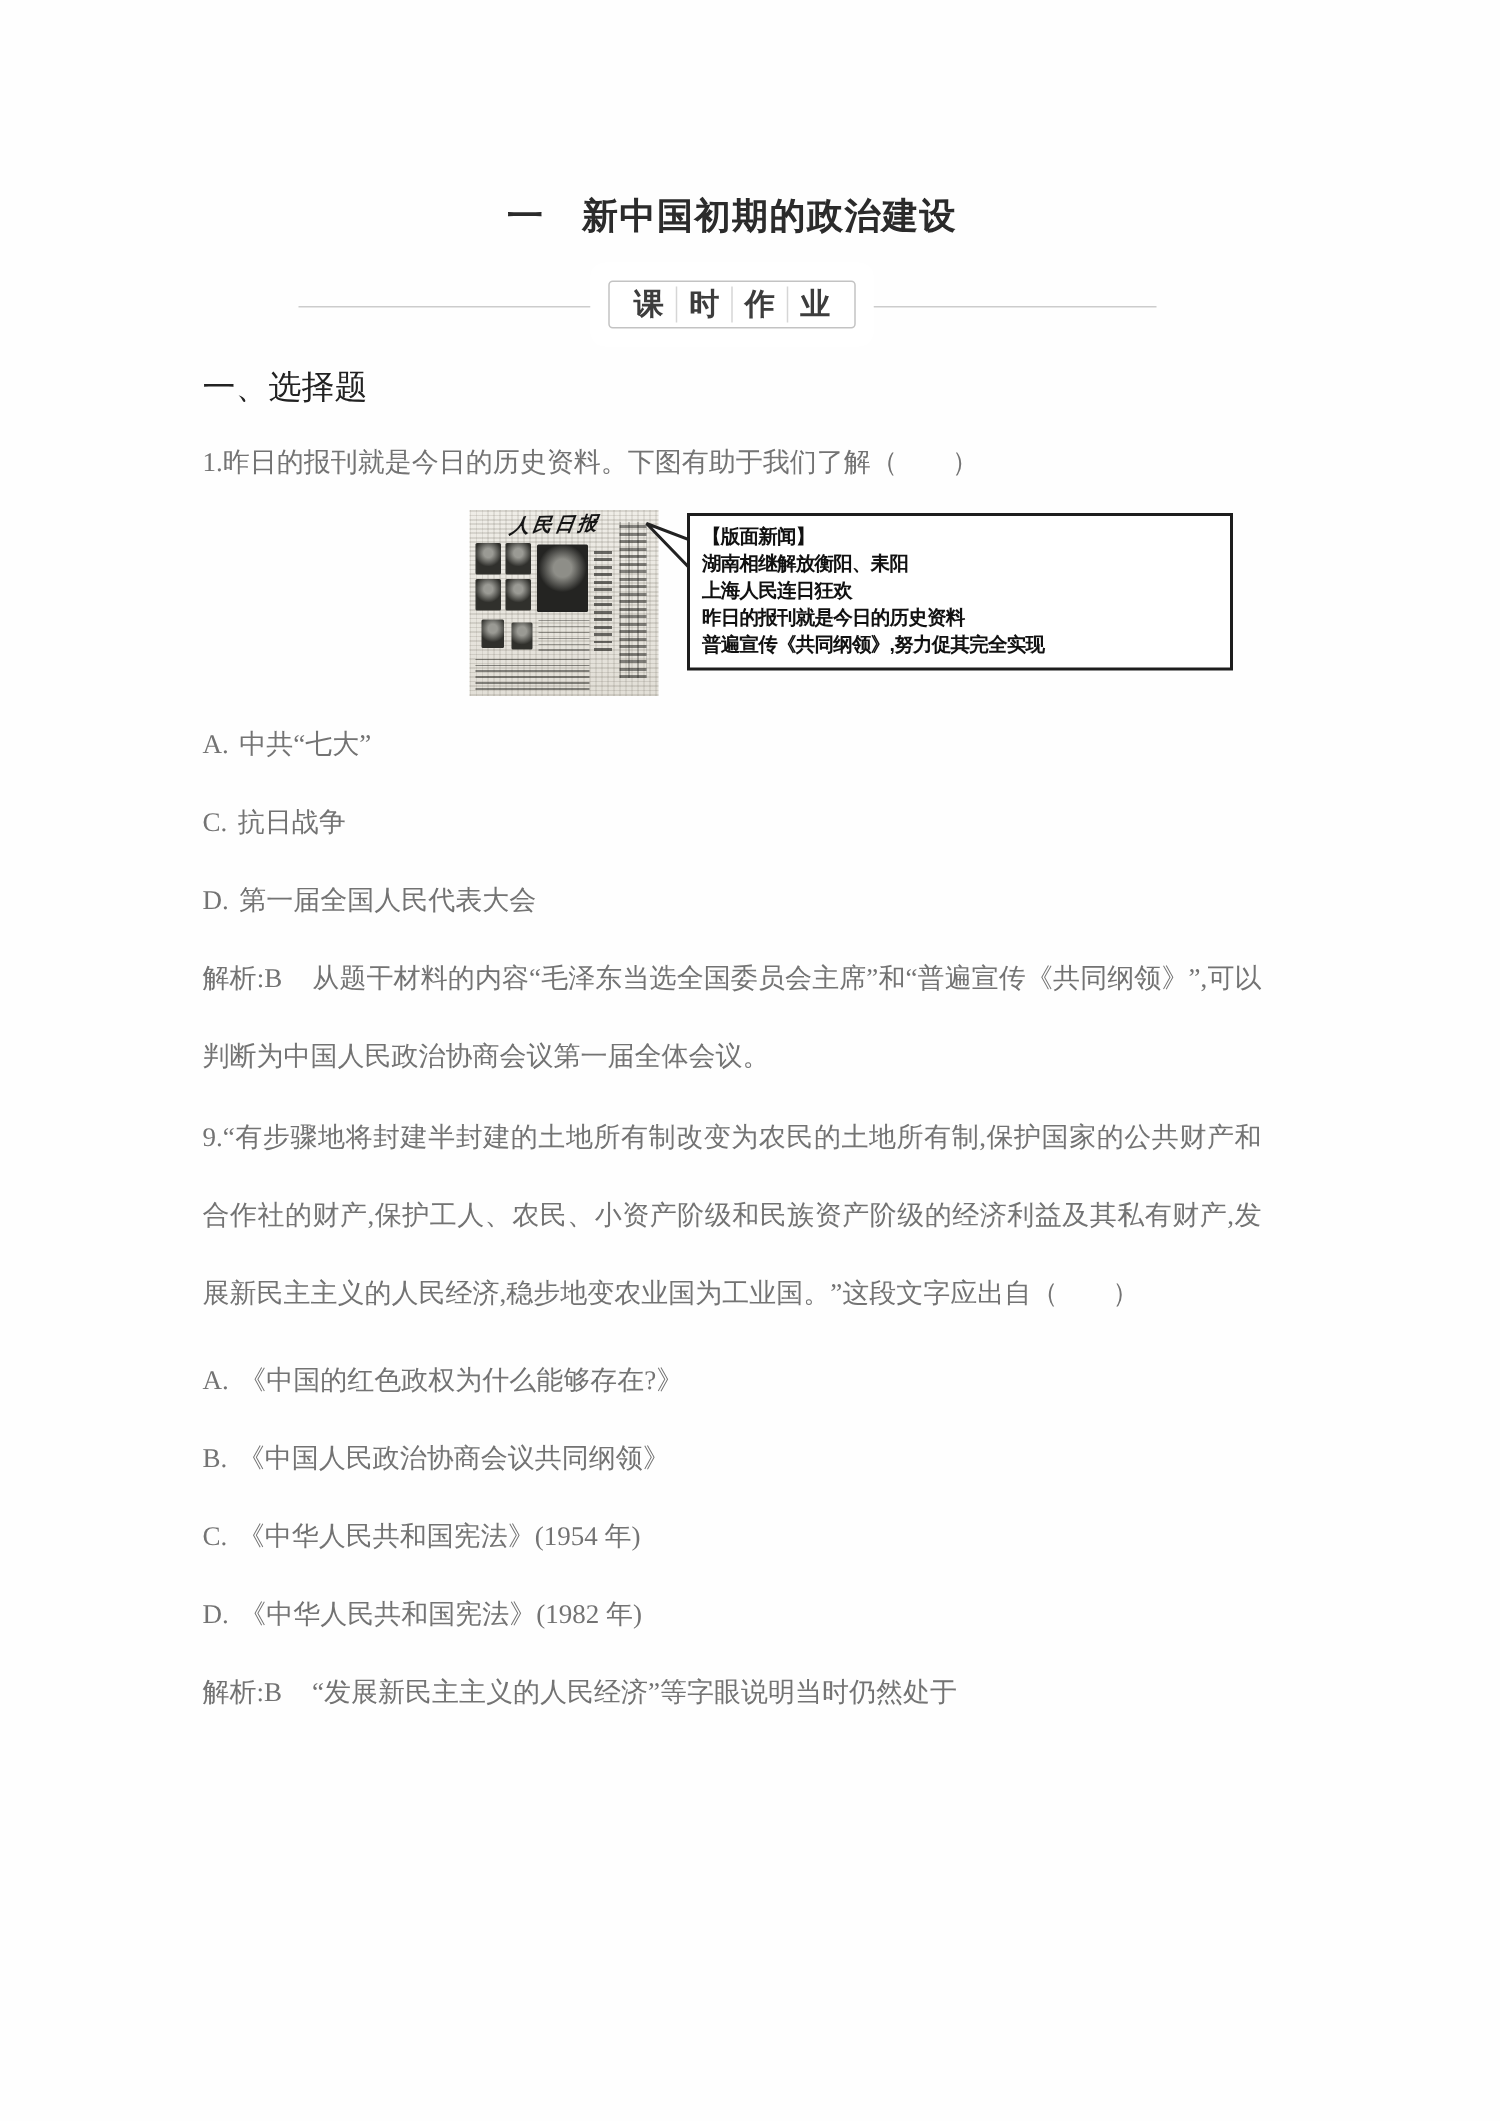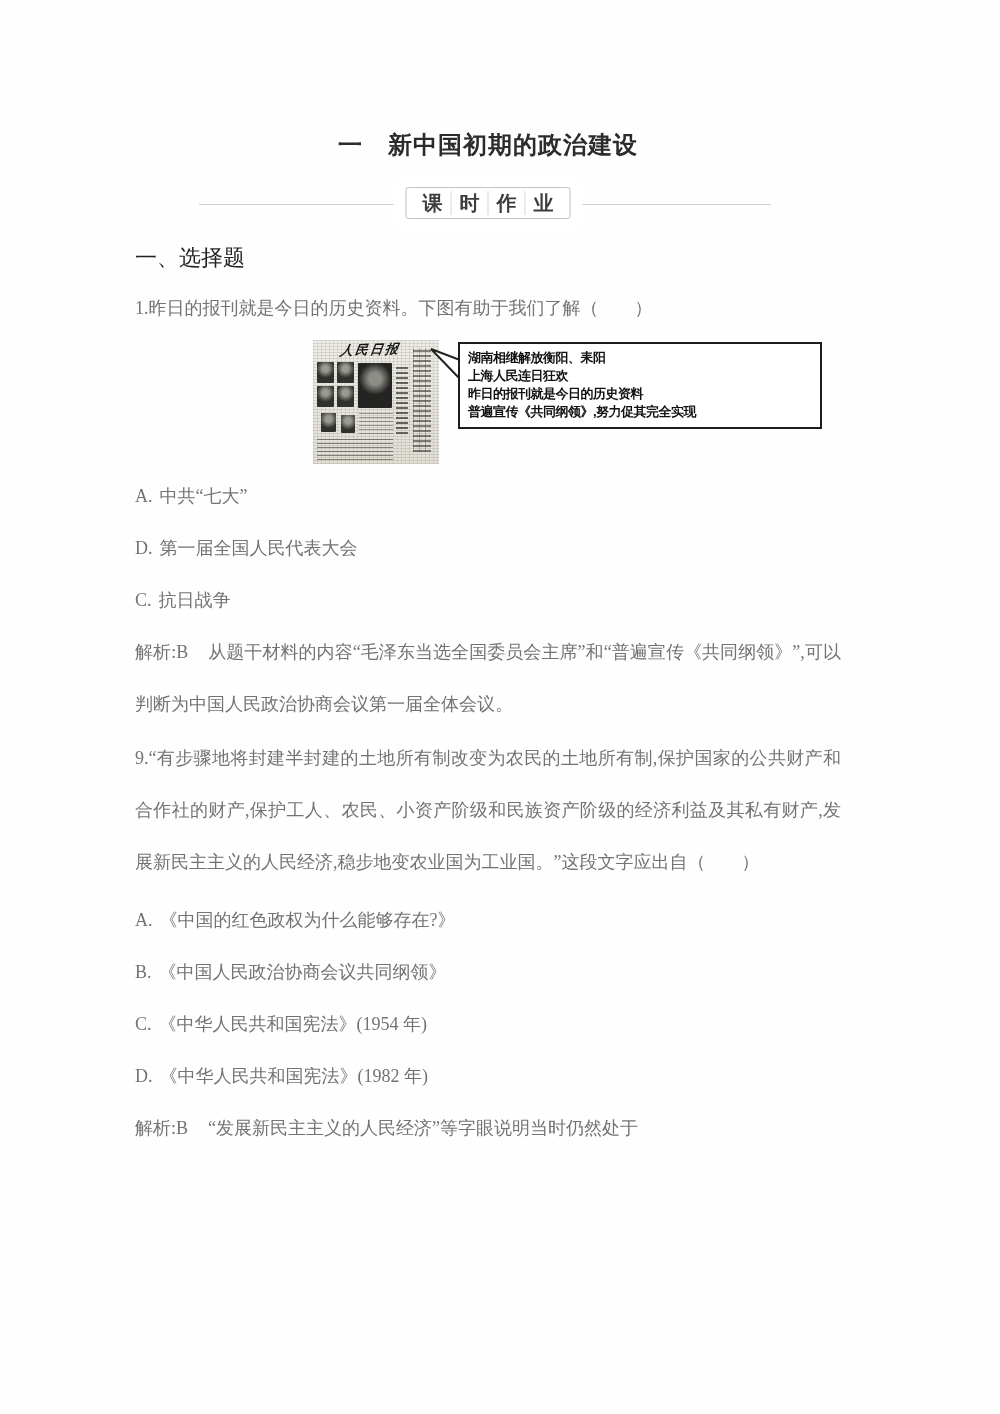--- a/index.html
+++ b/index.html
@@ -177,31 +177,32 @@
         <span class="portrait pt-6"></span>
         <span class="np-col-a"></span>
         <span class="np-col-b"></span>
         <span class="np-text-a"></span>
         <span class="np-text-b"></span>
       </div>
       <svg class="tail" width="32" height="38" viewBox="0 0 32 38">
         <polygon points="31,14 31,33 2,3" fill="#ffffff" stroke="#222222" stroke-width="2"></polygon>
       </svg>
       <div class="callout">
+        <div class="co-line">【版面新闻】</div>
         <div class="co-line">湖南相继解放衡阳、耒阳</div>
         <div class="co-line">上海人民连日狂欢</div>
         <div class="co-line">昨日的报刊就是今日的历史资料</div>
         <div class="co-line">普遍宣传《共同纲领》,努力促其完全实现</div>
       </div>
     </div>
 
     <div class="opts opts1">
       <p class="opt"><span class="opt-label">A.</span><span class="opt-text">中共“七大”</span></p>
+      <p class="opt"><span class="opt-label">C.</span><span class="opt-text">抗日战争</span></p>
       <p class="opt"><span class="opt-label">D.</span><span class="opt-text">第一届全国人民代表大会</span></p>
-      <p class="opt"><span class="opt-label">C.</span><span class="opt-text">抗日战争</span></p>
     </div>
 
     <p class="analysis a1"><span class="an-label">解析:B</span><span>从题干材料的内容“毛泽东当选全国委员会主席”和“普遍宣传《共同纲领》”,可以判断为中国人民政治协商会议第一届全体会议。</span></p>
 
     <p class="stem q2-stem">9.“有步骤地将封建半封建的土地所有制改变为农民的土地所有制,保护国家的公共财产和合作社的财产,保护工人、农民、小资产阶级和民族资产阶级的经济利益及其私有财产,发展新民主主义的人民经济,稳步地变农业国为工业国。”这段文字应出自（　　）</p>
 
     <div class="opts opts2">
       <p class="opt"><span class="opt-label">A.</span><span class="opt-text">《中国的红色政权为什么能够存在?》</span></p>
       <p class="opt"><span class="opt-label">B.</span><span class="opt-text">《中国人民政治协商会议共同纲领》</span></p>
       <p class="opt"><span class="opt-label">C.</span><span class="opt-text">《中华人民共和国宪法》(1954 年)</span></p>

